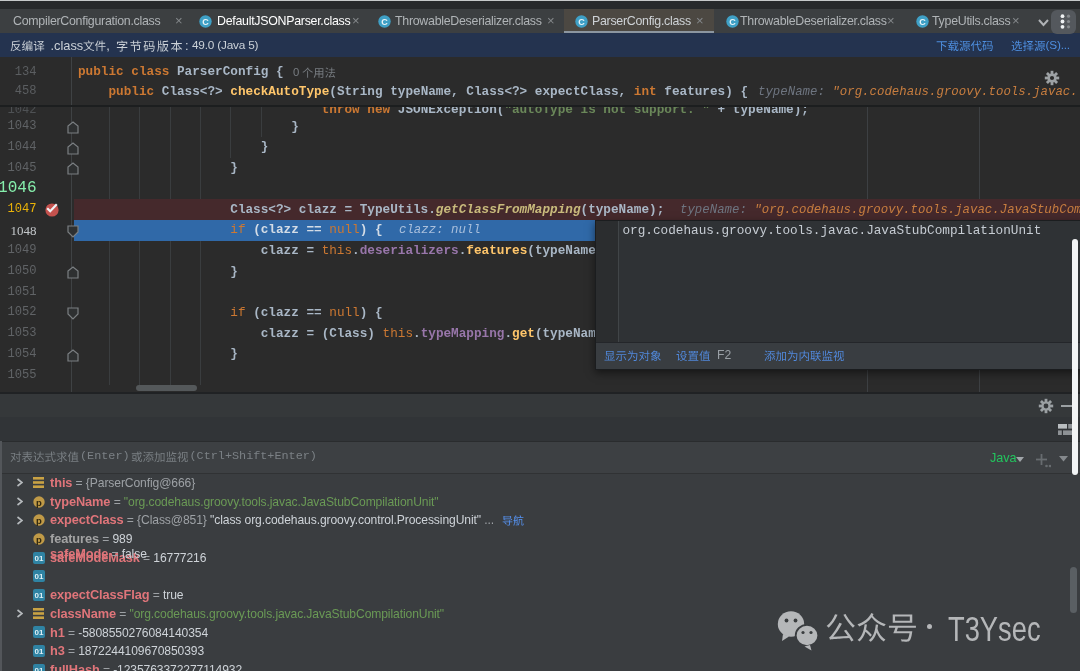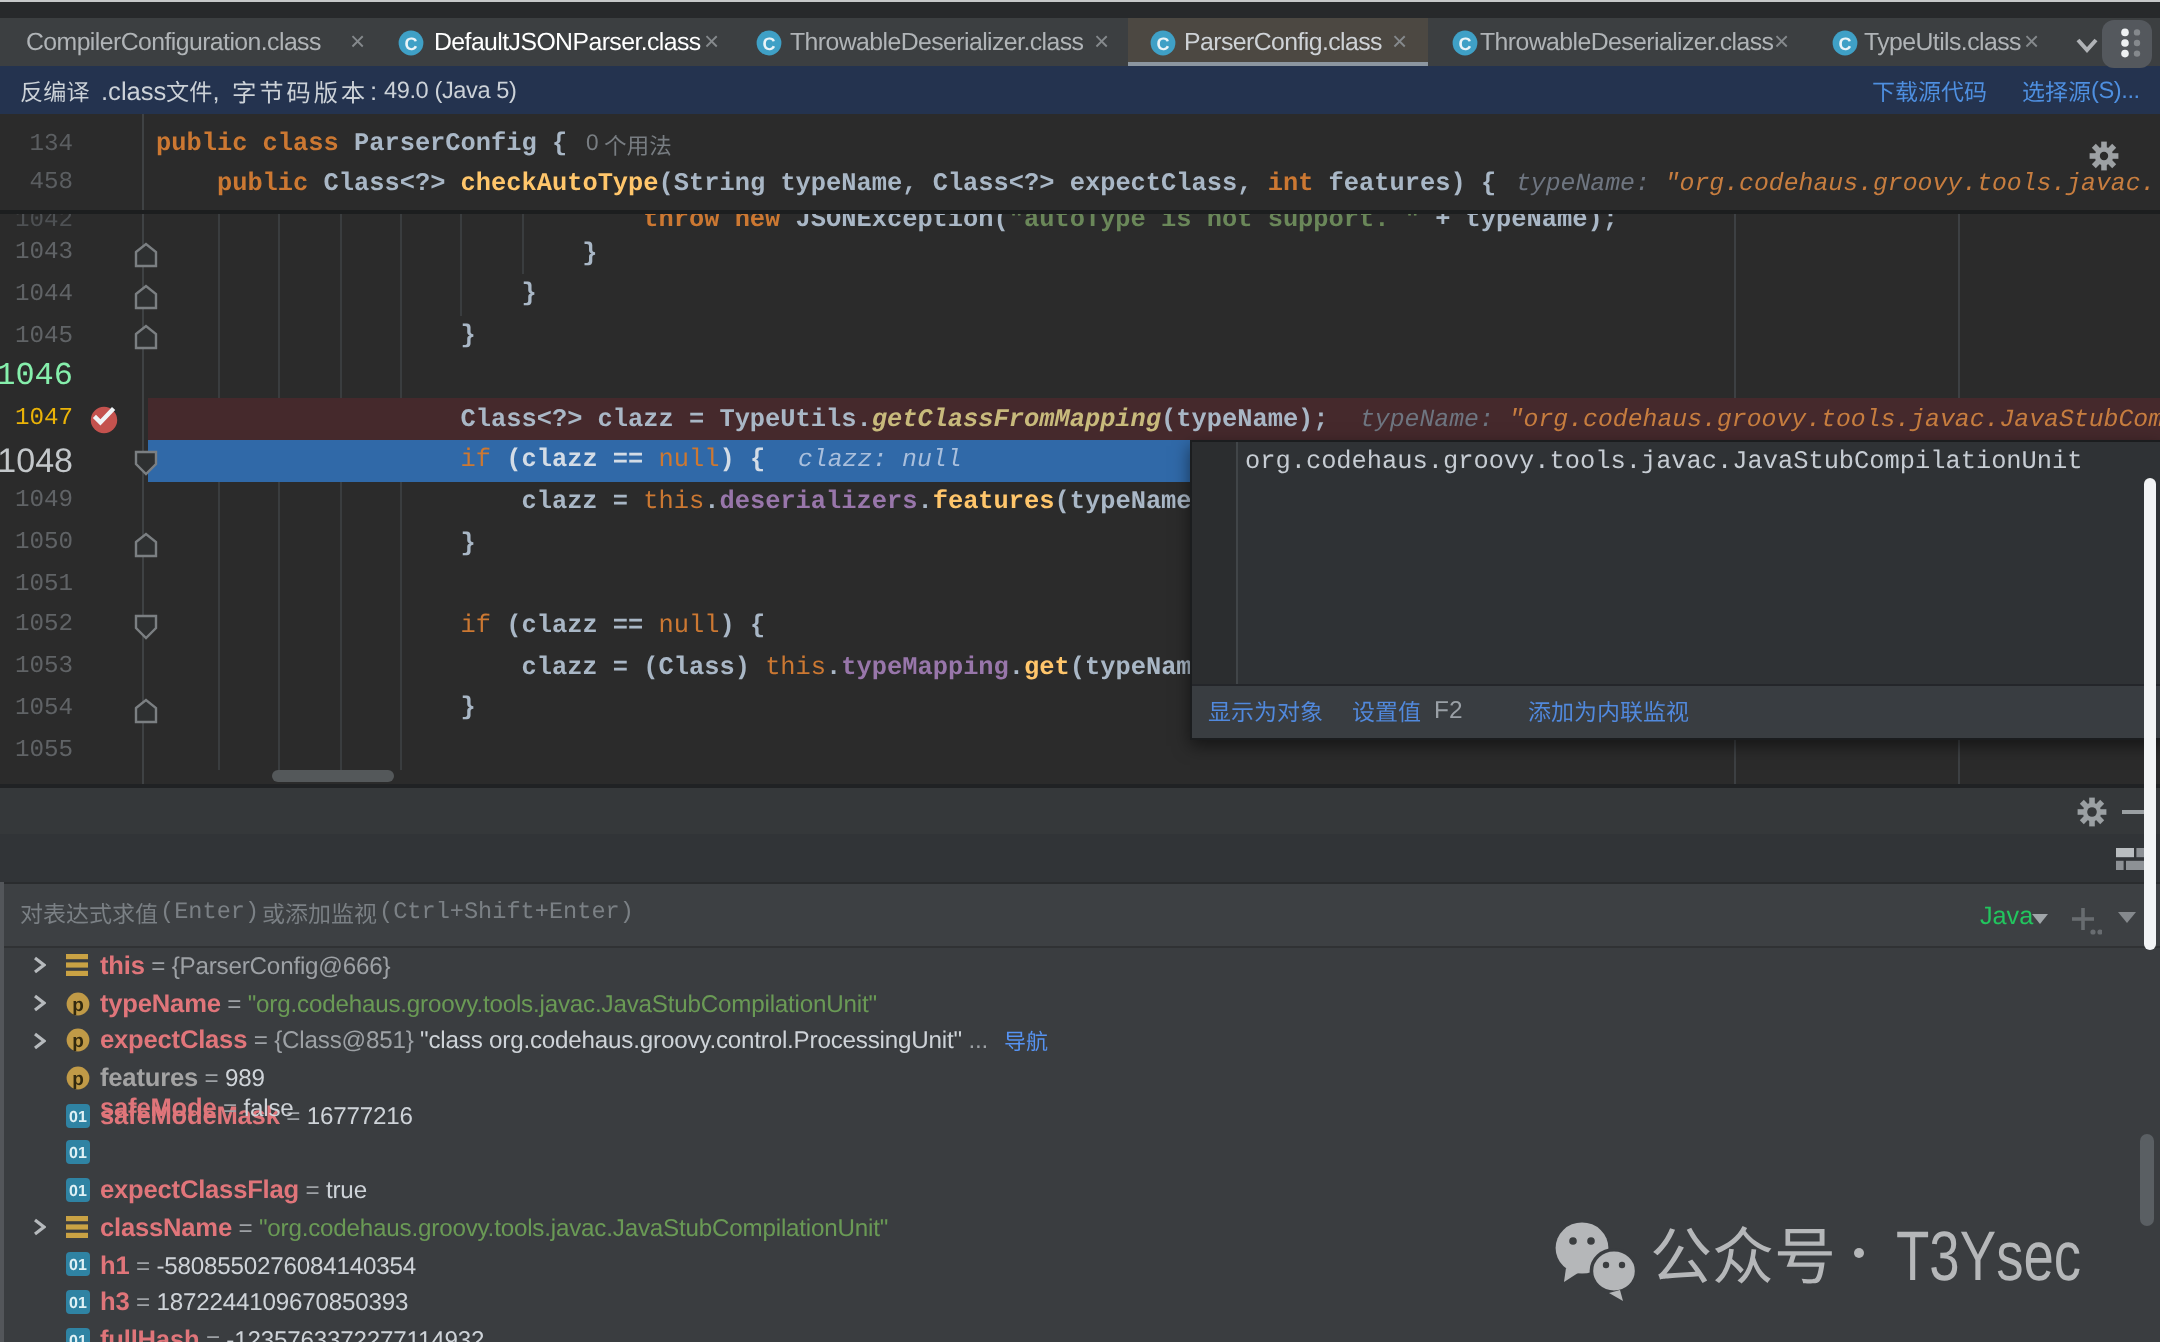--- a/index.html
+++ b/index.html
@@ -118,21 +118,21 @@
 <div style="position:absolute;left:230.4px;top:106.0px;width:1.0px;height:52.0px;background:#3a3d3f;z-index:2"></div>
 <div style="position:absolute;left:260.9px;top:106.0px;width:1.0px;height:31.0px;background:#3a3d3f;z-index:2"></div>
 <div style="position:absolute;left:73.5px;top:199.4px;width:1006.5px;height:20.7px;background:#45292c;z-index:3"></div>
 <div style="position:absolute;left:73.5px;top:220.1px;width:1006.5px;height:20.7px;background:#3069a8;z-index:3"></div>
 <div style="position:absolute;right:1043.5px;top:102.5px;font-family:'Liberation Mono',monospace;font-size:12.1px;line-height:15.7px;color:#4e5154;font-weight:400;font-style:normal;white-space:pre;z-index:4">1042</div>
 <div style="position:absolute;right:1043.5px;top:119.1px;font-family:'Liberation Mono',monospace;font-size:12.1px;line-height:15.7px;color:#606366;font-weight:400;font-style:normal;white-space:pre;z-index:4">1043</div>
 <div style="position:absolute;right:1043.5px;top:139.8px;font-family:'Liberation Mono',monospace;font-size:12.1px;line-height:15.7px;color:#606366;font-weight:400;font-style:normal;white-space:pre;z-index:4">1044</div>
 <div style="position:absolute;right:1043.5px;top:160.5px;font-family:'Liberation Mono',monospace;font-size:12.1px;line-height:15.7px;color:#606366;font-weight:400;font-style:normal;white-space:pre;z-index:4">1045</div>
 <div style="position:absolute;right:1043.5px;top:181.2px;font-family:'Liberation Mono',monospace;font-size:16px;line-height:15.7px;color:#86efac;font-weight:400;font-style:normal;white-space:pre;z-index:4">1046</div>
 <div style="position:absolute;right:1043.5px;top:201.9px;font-family:'Liberation Mono',monospace;font-size:12.1px;line-height:15.7px;color:#eab308;font-weight:400;font-style:normal;white-space:pre;z-index:4">1047</div>
-<div style="position:absolute;right:1043.5px;top:222.6px;font-family:Liberation Sans, sans-serif;font-size:17px;line-height:15.7px;color:#c3c7ca;font-weight:400;font-style:normal;white-space:pre;z-index:4">1048</div>
+<div style="position:absolute;right:1043.5px;top:222.6px;font-family:Liberation Serif, serif;font-size:13px;line-height:15.7px;color:#c3c7ca;font-weight:400;font-style:normal;white-space:pre;z-index:4">1048</div>
 <div style="position:absolute;right:1043.5px;top:243.3px;font-family:'Liberation Mono',monospace;font-size:12.1px;line-height:15.7px;color:#606366;font-weight:400;font-style:normal;white-space:pre;z-index:4">1049</div>
 <div style="position:absolute;right:1043.5px;top:264.0px;font-family:'Liberation Mono',monospace;font-size:12.1px;line-height:15.7px;color:#606366;font-weight:400;font-style:normal;white-space:pre;z-index:4">1050</div>
 <div style="position:absolute;right:1043.5px;top:284.7px;font-family:'Liberation Mono',monospace;font-size:12.1px;line-height:15.7px;color:#606366;font-weight:400;font-style:normal;white-space:pre;z-index:4">1051</div>
 <div style="position:absolute;right:1043.5px;top:305.4px;font-family:'Liberation Mono',monospace;font-size:12.1px;line-height:15.7px;color:#606366;font-weight:400;font-style:normal;white-space:pre;z-index:4">1052</div>
 <div style="position:absolute;right:1043.5px;top:326.1px;font-family:'Liberation Mono',monospace;font-size:12.1px;line-height:15.7px;color:#606366;font-weight:400;font-style:normal;white-space:pre;z-index:4">1053</div>
 <div style="position:absolute;right:1043.5px;top:346.8px;font-family:'Liberation Mono',monospace;font-size:12.1px;line-height:15.7px;color:#606366;font-weight:400;font-style:normal;white-space:pre;z-index:4">1054</div>
 <div style="position:absolute;right:1043.5px;top:367.5px;font-family:'Liberation Mono',monospace;font-size:12.1px;line-height:15.7px;color:#606366;font-weight:400;font-style:normal;white-space:pre;z-index:4">1055</div>
 <div style="position:absolute;left:78.0px;top:102.1px;font-family:'Liberation Mono',monospace;font-size:12.7px;line-height:16.5px;color:#a9b7c6;font-weight:700;font-style:normal;white-space:pre;z-index:4">                                <span class="k">throw new</span> JSONException(<span class="s">"autoType is not support. "</span> + typeName);</div>
 <div style="position:absolute;left:78.0px;top:118.7px;font-family:'Liberation Mono',monospace;font-size:12.7px;line-height:16.5px;color:#a9b7c6;font-weight:700;font-style:normal;white-space:pre;z-index:4">                            }</div>
 <div style="position:absolute;left:78.0px;top:139.4px;font-family:'Liberation Mono',monospace;font-size:12.7px;line-height:16.5px;color:#a9b7c6;font-weight:700;font-style:normal;white-space:pre;z-index:4">                        }</div>

